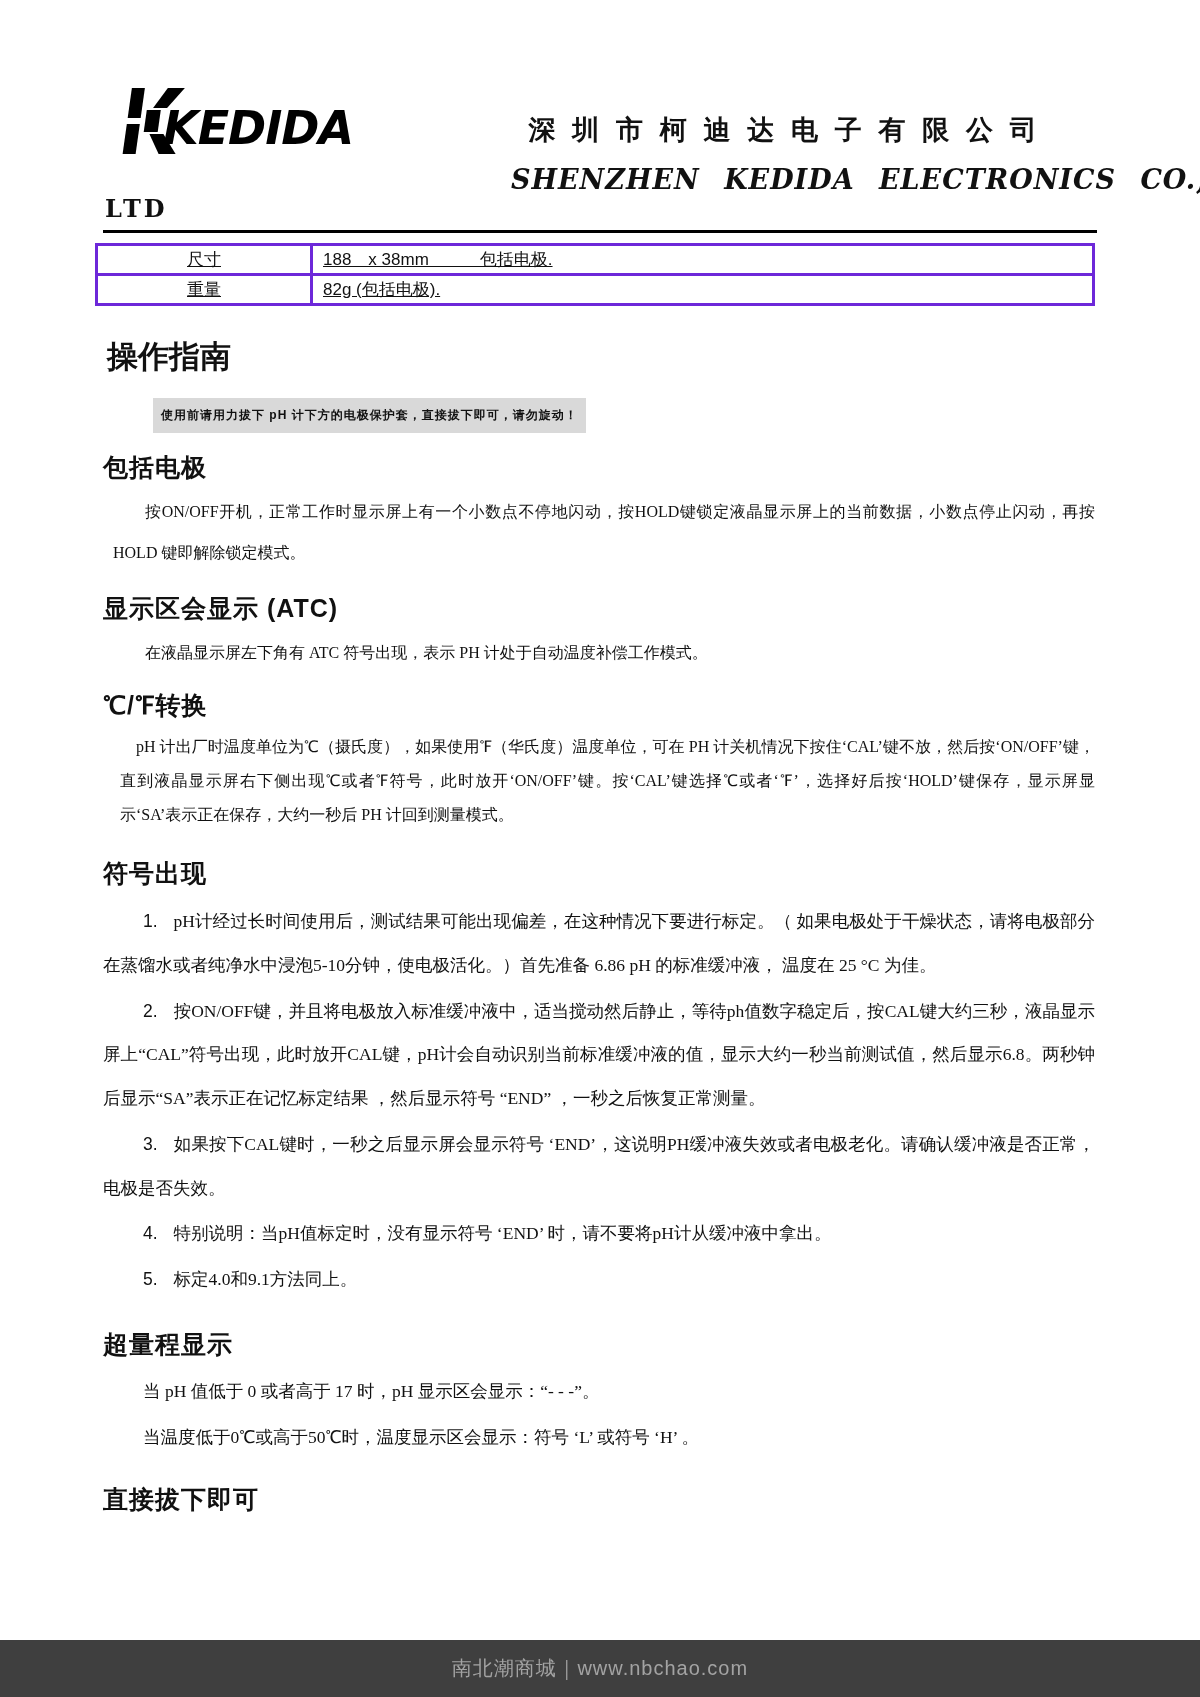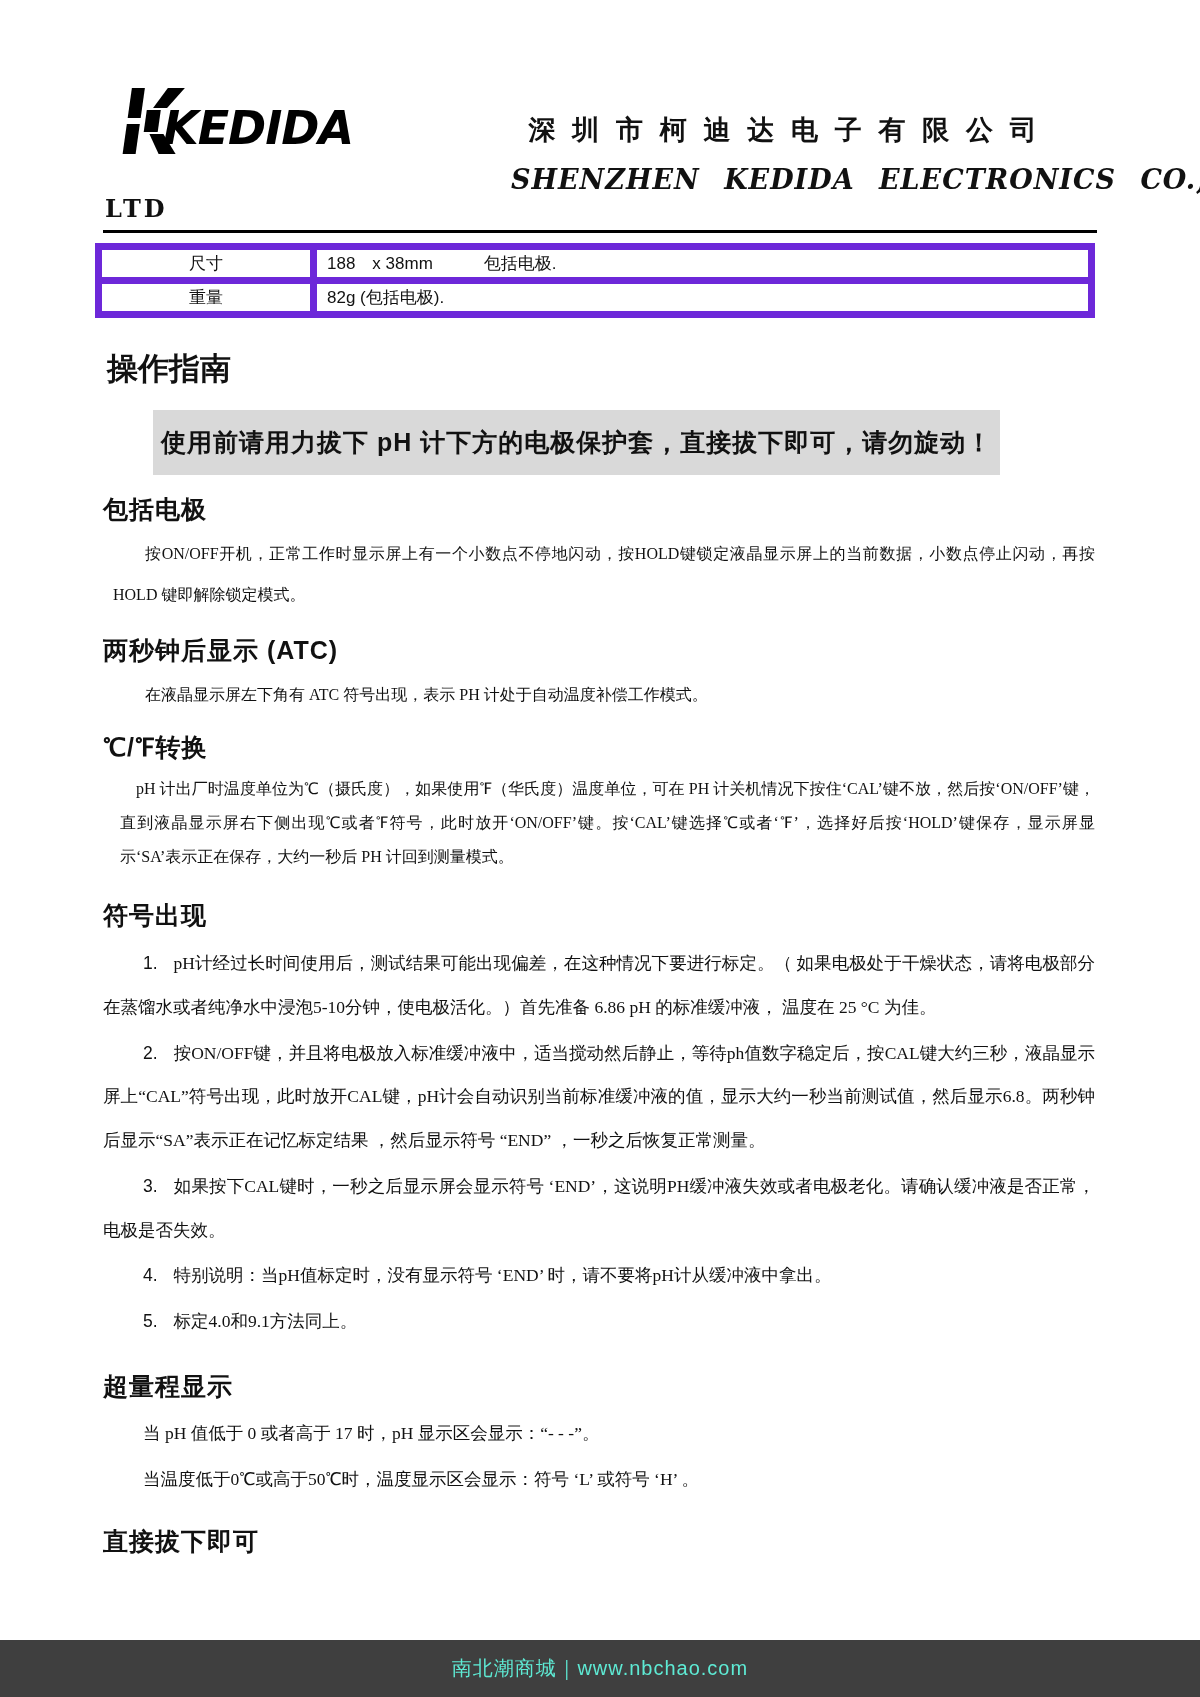--- a/index.html
+++ b/index.html
@@ -45,37 +45,37 @@
     width: 994px; height: 3px; background: #000;
   }
   
   .main { position: absolute; left: 95px; top: 243px; width: 1000px; }
   .spec-table {
     width: 100%;
     border-collapse: collapse;
     font-size: 17px;
     font-family: "Liberation Sans", sans-serif;
   }
-  .spec-table td { border: 7px solid #6d28d9; height: 30px; padding: 2px 10px; }
+  .spec-table td { border: 3px solid #6d28d9; height: 30px; padding: 2px 10px; text-decoration: underline; }
   .spec-td-label { width: 215px; text-align: center; }
   .spec-td-value { white-space: pre-wrap; }
 
   .doc-title {
     margin: 30px 0 0 12px;
     font-size: 31px;
     font-weight: bold;
     font-family: "Liberation Serif", serif;
   }
   .warning-wrap { margin: 20px 0 0 58px; }
   .warning {
     display: inline-block;
     background: var(--highlight, #d9d9d9);
     font-weight: bold;
-    font-size: 25px;
-    padding: 16px 8px;
+    font-size: 12px;
+    padding: 9px 8px;
     font-family: "Liberation Sans", sans-serif;
     letter-spacing: 1px;
   }
   .section-heading {
     margin: 18px 0 0 8px;
     font-size: 25px;
     font-weight: bold;
     font-family: "Liberation Sans", sans-serif;
     letter-spacing: 1px;
   }
@@ -105,21 +105,21 @@
     font-size: 17.5px;
     line-height: 2.3;
   }
   .over-first { margin-top: 10px; }
   .heading-gap { margin-top: 26px; }
   
   .footer {
     position: absolute; left: 0; bottom: 0;
     width: 100%; height: 57px;
     background: var(--footer_bg, #3f3f3f);
-    color: #5eead4;
+    color: #a3a3a3;
     display: flex; align-items: center; justify-content: center;
     font-size: 20px;
     font-family: "Liberation Sans", sans-serif;
     letter-spacing: 1px;
   }
 </style>
 </head>
 <body>
 
 <div class="page">
@@ -161,21 +161,21 @@
 
     <h1 class="doc-title">操作指南</h1>
 
     <div class="warning-wrap">
       <span class="warning">使用前请用力拔下 pH 计下方的电极保护套，直接拔下即可，请勿旋动！</span>
     </div>
 
     <h2 class="section-heading">包括电极</h2>
     <p class="para">按ON/OFF开机，正常工作时显示屏上有一个小数点不停地闪动，按HOLD键锁定液晶显示屏上的当前数据，小数点停止闪动，再按 HOLD 键即解除锁定模式。</p>
 
-    <h2 class="section-heading">两秒钟后显示 (ATC)</h2>
+    <h2 class="section-heading">显示区会显示 (ATC)</h2>
     <p class="para para-atc">在液晶显示屏左下角有 ATC 符号出现，表示 PH 计处于自动温度补偿工作模式。</p>
 
     <h2 class="section-heading">℃/℉转换</h2>
     <p class="para para-cf">pH 计出厂时温度单位为℃（摄氏度），如果使用℉（华氏度）温度单位，可在 PH 计关机情况下按住‘CAL’键不放，然后按‘ON/OFF’键，直到液晶显示屏右下侧出现℃或者℉符号，此时放开‘ON/OFF’键。按‘CAL’键选择℃或者‘℉’，选择好后按‘HOLD’键保存，显示屏显示‘SA’表示正在保存，大约一秒后 PH 计回到测量模式。</p>
 
     <h2 class="section-heading heading-gap">符号出现</h2>
     <div class="cal-list">
       <p class="cal-item">
         <span class="cal-num">1.</span><span class="cal-text">pH计经过长时间使用后，测试结果可能出现偏差，在这种情况下要进行标定。（ 如果电极处于干燥状态，请将电极部分在蒸馏水或者纯净水中浸泡5-10分钟，使电极活化。）首先准备 6.86 pH 的标准缓冲液， 温度在 25 °C 为佳。</span>
       </p>

